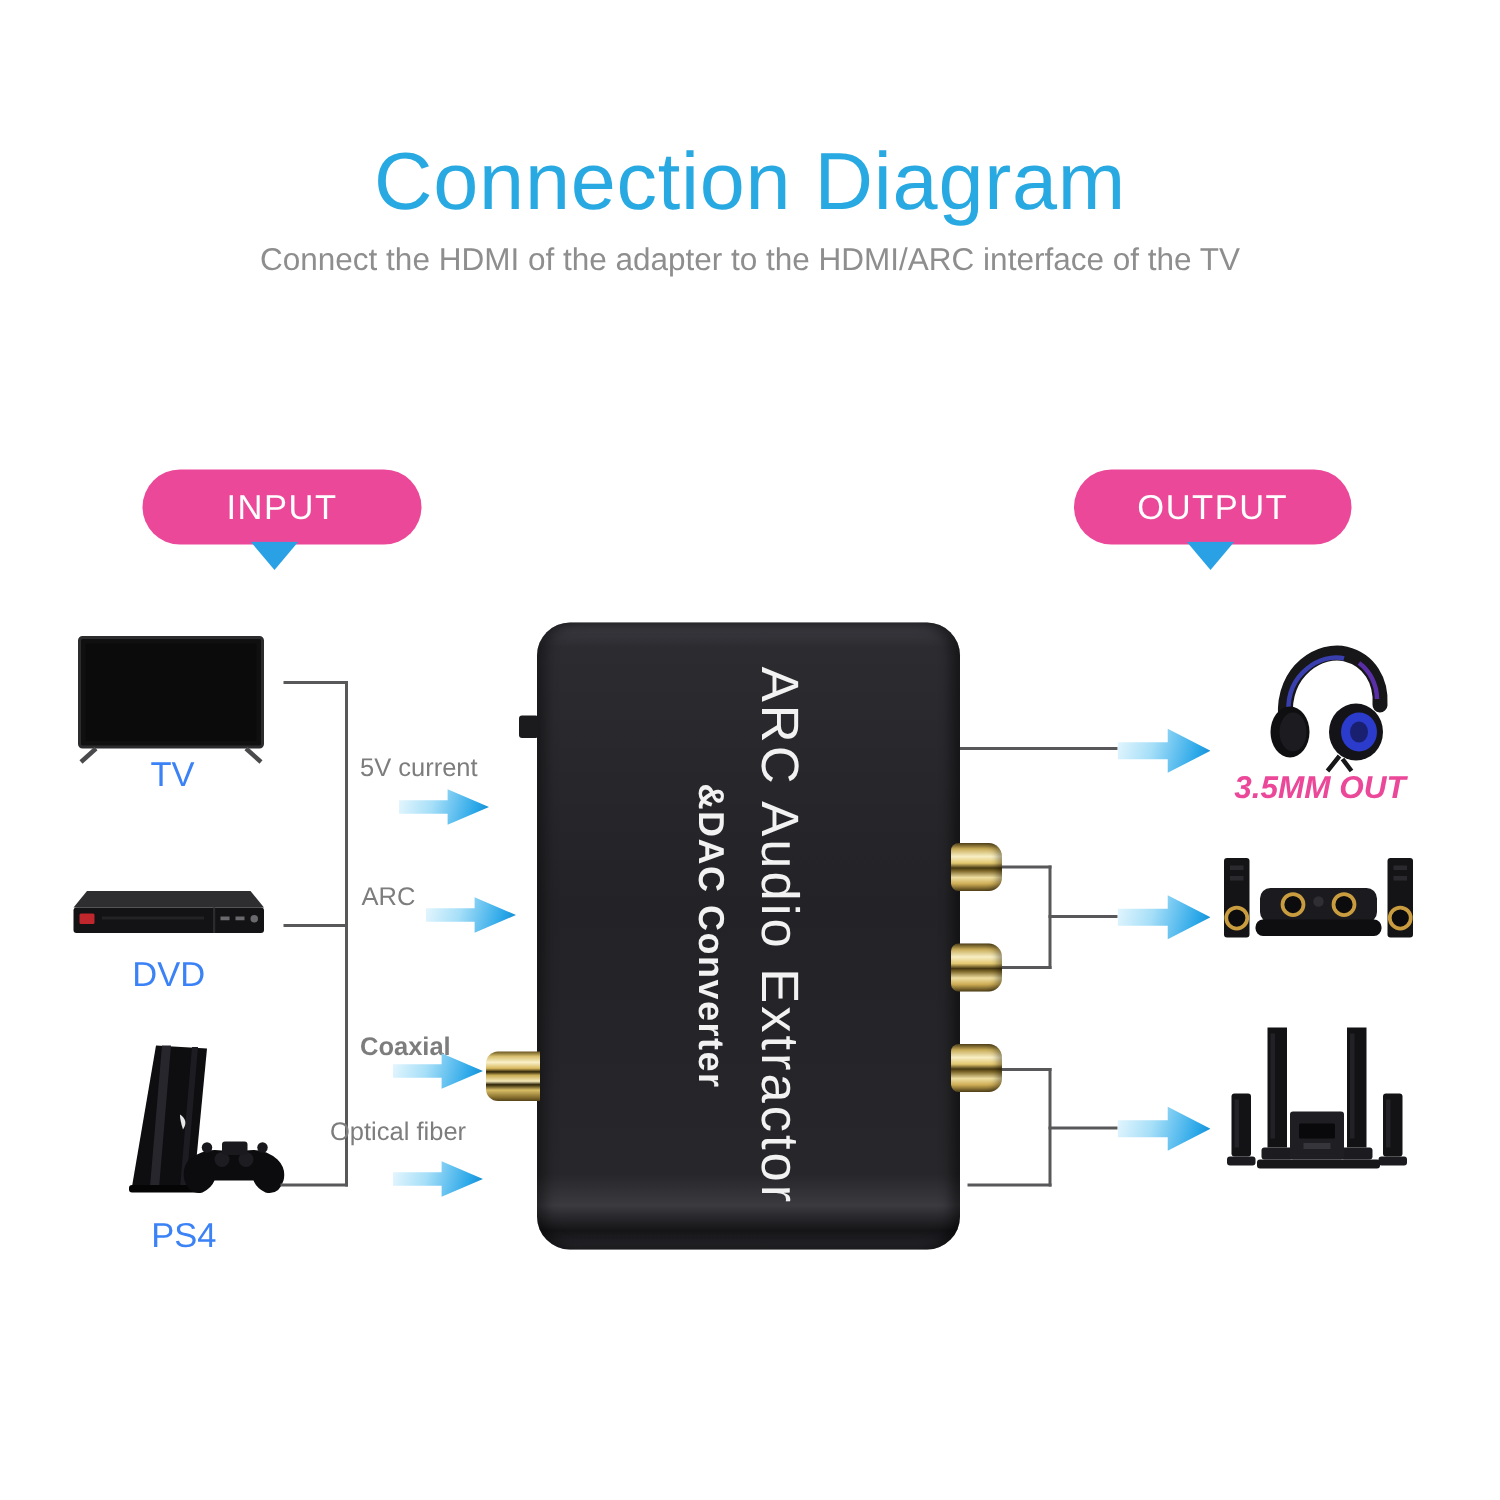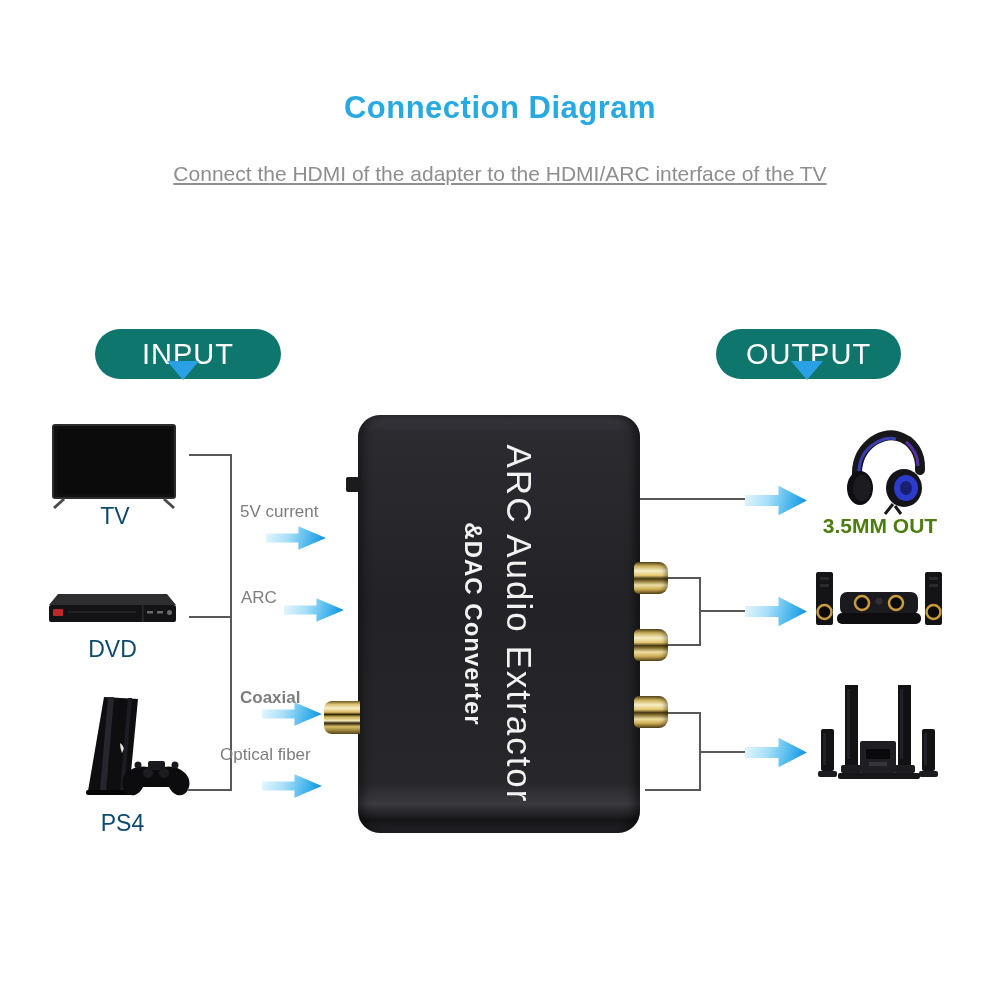--- a/index.html
+++ b/index.html
@@ -7,34 +7,34 @@
   .canvas {
     position:relative; width:1000px; height:1000px; margin:0 auto;
     background:#ffffff; overflow:hidden;
     font-family:"Liberation Sans", sans-serif;
   }
   .abs { position:absolute; }
 
   
   .title {
     left:0; top:90px; width:1000px; text-align:center;
-    font-size:31px; font-weight:700; color:#29a9e1; letter-spacing:0.5px;
+    font-size:54px; font-weight:400; color:#29a9e1; letter-spacing:0.5px;
   }
   .subtitle {
     left:0; width:1000px; text-align:center;
-    font-size:21px; color:#8e8e8e;text-decoration:underline;
+    font-size:21px; color:#8e8e8e;
   }
   .subtitle.l1 { top:162px; }
   .subtitle.l2 { top:211px; }
 
   
   .bubble {
-    height:50px; background:#0f766e; border-radius:25px;
-    color:#ffffff; font-size:29px; letter-spacing:1px;
-    display:flex; align-items:center; justify-content:center;margin-top:16px;
+    height:50px; background:#ec4899; border-radius:25px;
+    color:#ffffff; font-size:23px; letter-spacing:1px;
+    display:flex; align-items:center; justify-content:center;
   }
   .bubble-tail {
     width:32px; height:19px; background:#2aa1e4;
     clip-path:polygon(0 0, 100% 0, 50% 100%);
   }
   .bubble.input  { left:95px;  top:313px; width:186px; }
   .tail.input    { left:167px; top:361px; }
   .bubble.output { left:716px; top:313px; width:185px; }
   .tail.output   { left:791px; top:361px; }
 
@@ -44,25 +44,25 @@
   
   .arrow {
     position:absolute;
     background:linear-gradient(105deg,#eaf8fe 0%,#a6dff8 38%,#2aa7e8 82%,#1286cb 100%);
     clip-path:polygon(0 34%, 54% 34%, 54% 8%, 100% 50%, 54% 92%, 54% 66%, 0 66%);
   }
   .arrow.small { width:60px; height:28px; }
   .arrow.big   { width:62px; height:35px; }
 
   
-  .dev-label { text-align:center; font-size:23px; color:#0c4a6e; }
+  .dev-label { text-align:center; font-size:23px; color:#3b82f6; }
   .port-label { font-size:17px; color:#7d7d7d; white-space:nowrap; }
 
   
-  .out-label { text-align:center; font-size:21px; font-weight:700; color:#4d7c0f; white-space:nowrap; }
+  .out-label { text-align:center; font-size:21px; font-weight:700; color:#ec4899; white-space:nowrap;font-style:italic; }
 
   
   .device {
     left:358px; top:415px; width:282px; height:418px;
     border-radius:22px;
     background:linear-gradient(180deg,#3c3c42 0%,#2b2b30 4%,#232327 45%,#27272b 88%,#3a3a3f 93%,#141417 97%,#2b2b30 100%);
     box-shadow:inset -6px 0 8px rgba(0,0,0,.45), inset 6px 0 8px rgba(0,0,0,.35);
   }
   .device-text {
     position:absolute; left:-59px; top:149px; width:400px; height:120px;

